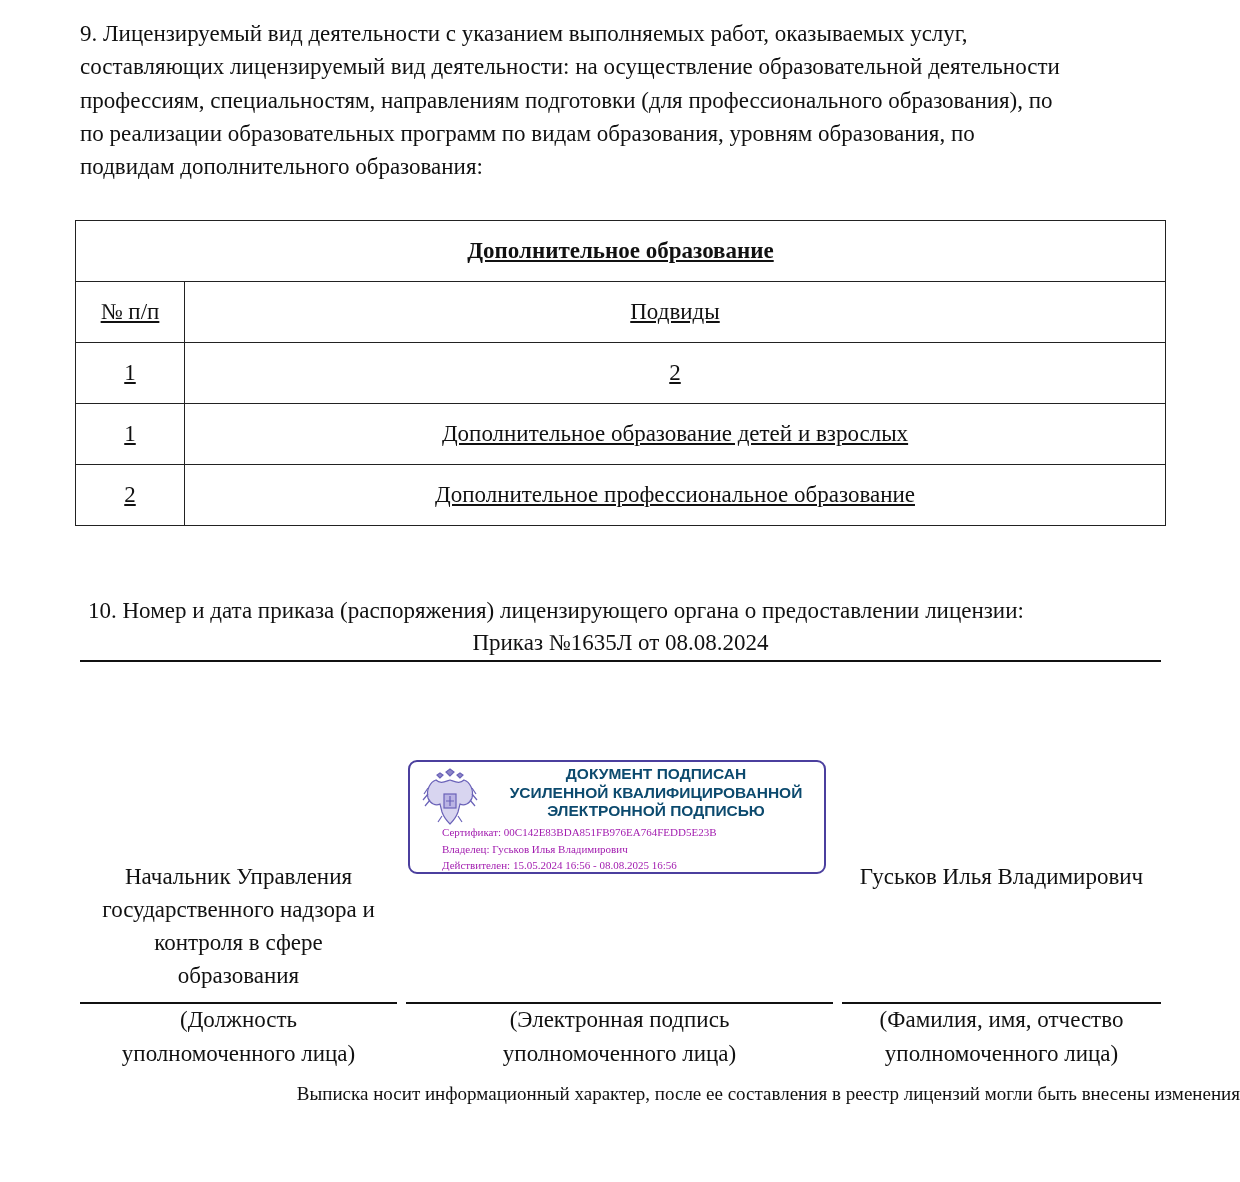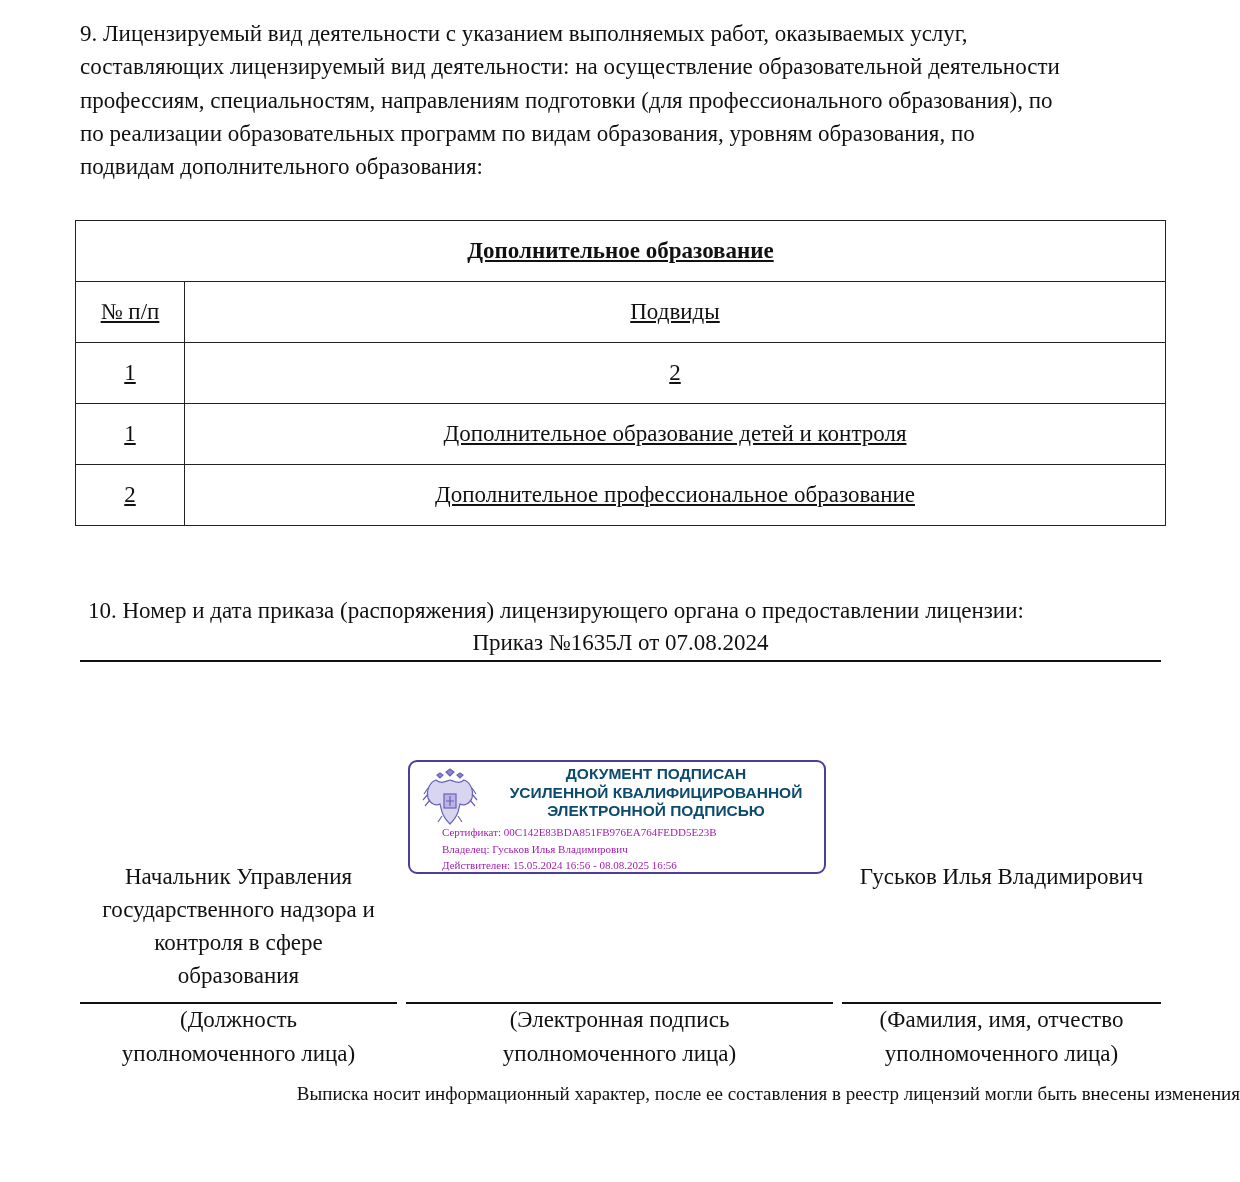--- a/index.html
+++ b/index.html
@@ -69,31 +69,31 @@
   <tr>
     <td class="num">№ п/п</td>
     <td>Подвиды</td>
   </tr>
   <tr>
     <td class="num">1</td>
     <td>2</td>
   </tr>
   <tr>
     <td class="num">1</td>
-    <td>Дополнительное образование детей и контроля</td>
+    <td>Дополнительное образование детей и взрослых</td>
   </tr>
   <tr>
     <td class="num">2</td>
     <td>Дополнительное профессиональное образование</td>
   </tr>
 </tbody>
   </table>
 
 <p class="para10">10. Номер и дата приказа (распоряжения) лицензирующего органа о предоставлении лицензии:</p>
-<div class="order">Приказ №1635Л от 07.08.2024</div>
+<div class="order">Приказ №1635Л от 08.08.2024</div>
 
 <div class="stamp">
   <svg class="emblem" viewBox="0 0 56 60">
     <g fill="none" stroke="#6a62b8" stroke-width="1.2">
       <path d="M28 8 L24 4 L28 1 L32 4 Z" fill="#8d86c8"></path>
       <path d="M18 10 L15 7 L18 5 L21 7 Z" fill="#8d86c8"></path>
       <path d="M38 10 L35 7 L38 5 L41 7 Z" fill="#8d86c8"></path>
       <path d="M28 12 C22 14 18 16 14 12 C8 14 4 22 6 30 C8 36 14 38 18 36 L20 44 C22 50 26 54 28 56 C30 54 34 50 36 44 L38 36 C42 38 48 36 50 30 C52 22 48 14 42 12 C38 16 34 14 28 12 Z" fill="#d8d5f0"></path>
       <path d="M6 20 L2 26 M6 26 L1 32 M8 32 L3 38 M50 20 L54 26 M50 26 L55 32 M48 32 L53 38"></path>
       <rect x="22" y="26" width="12" height="14" fill="#bab4e4"></rect>

